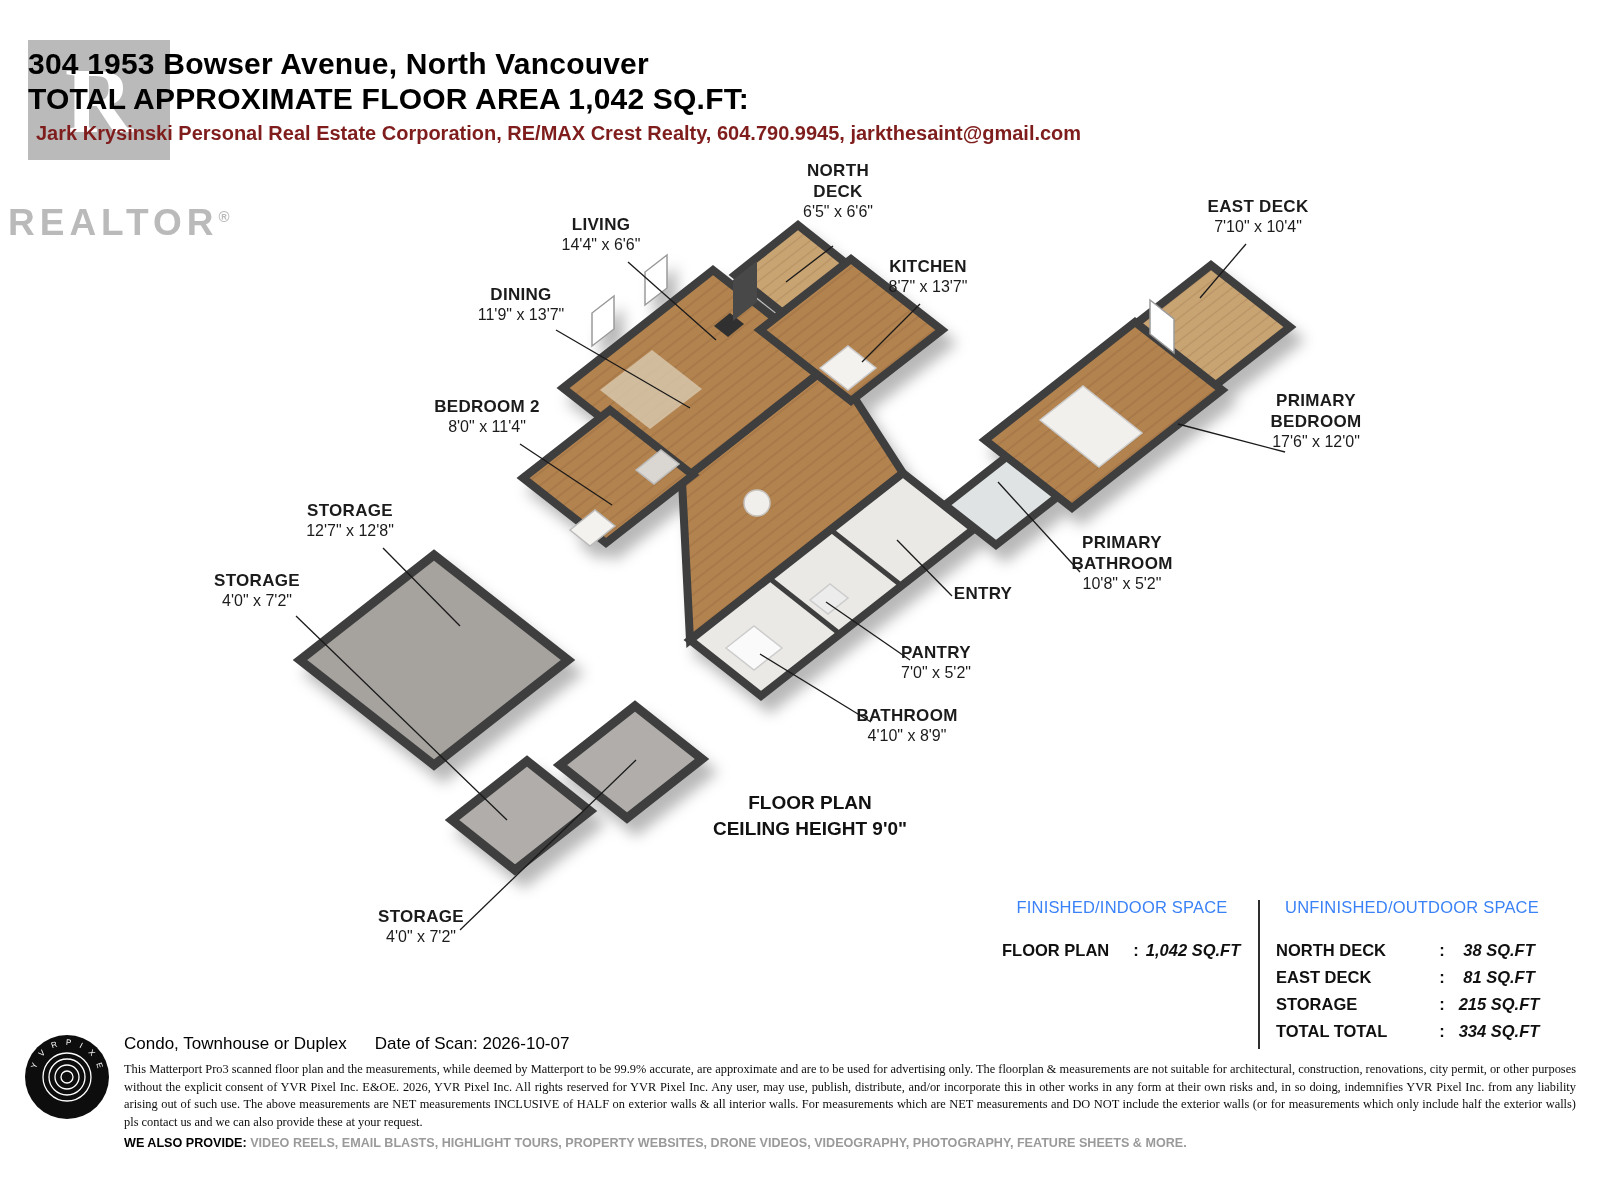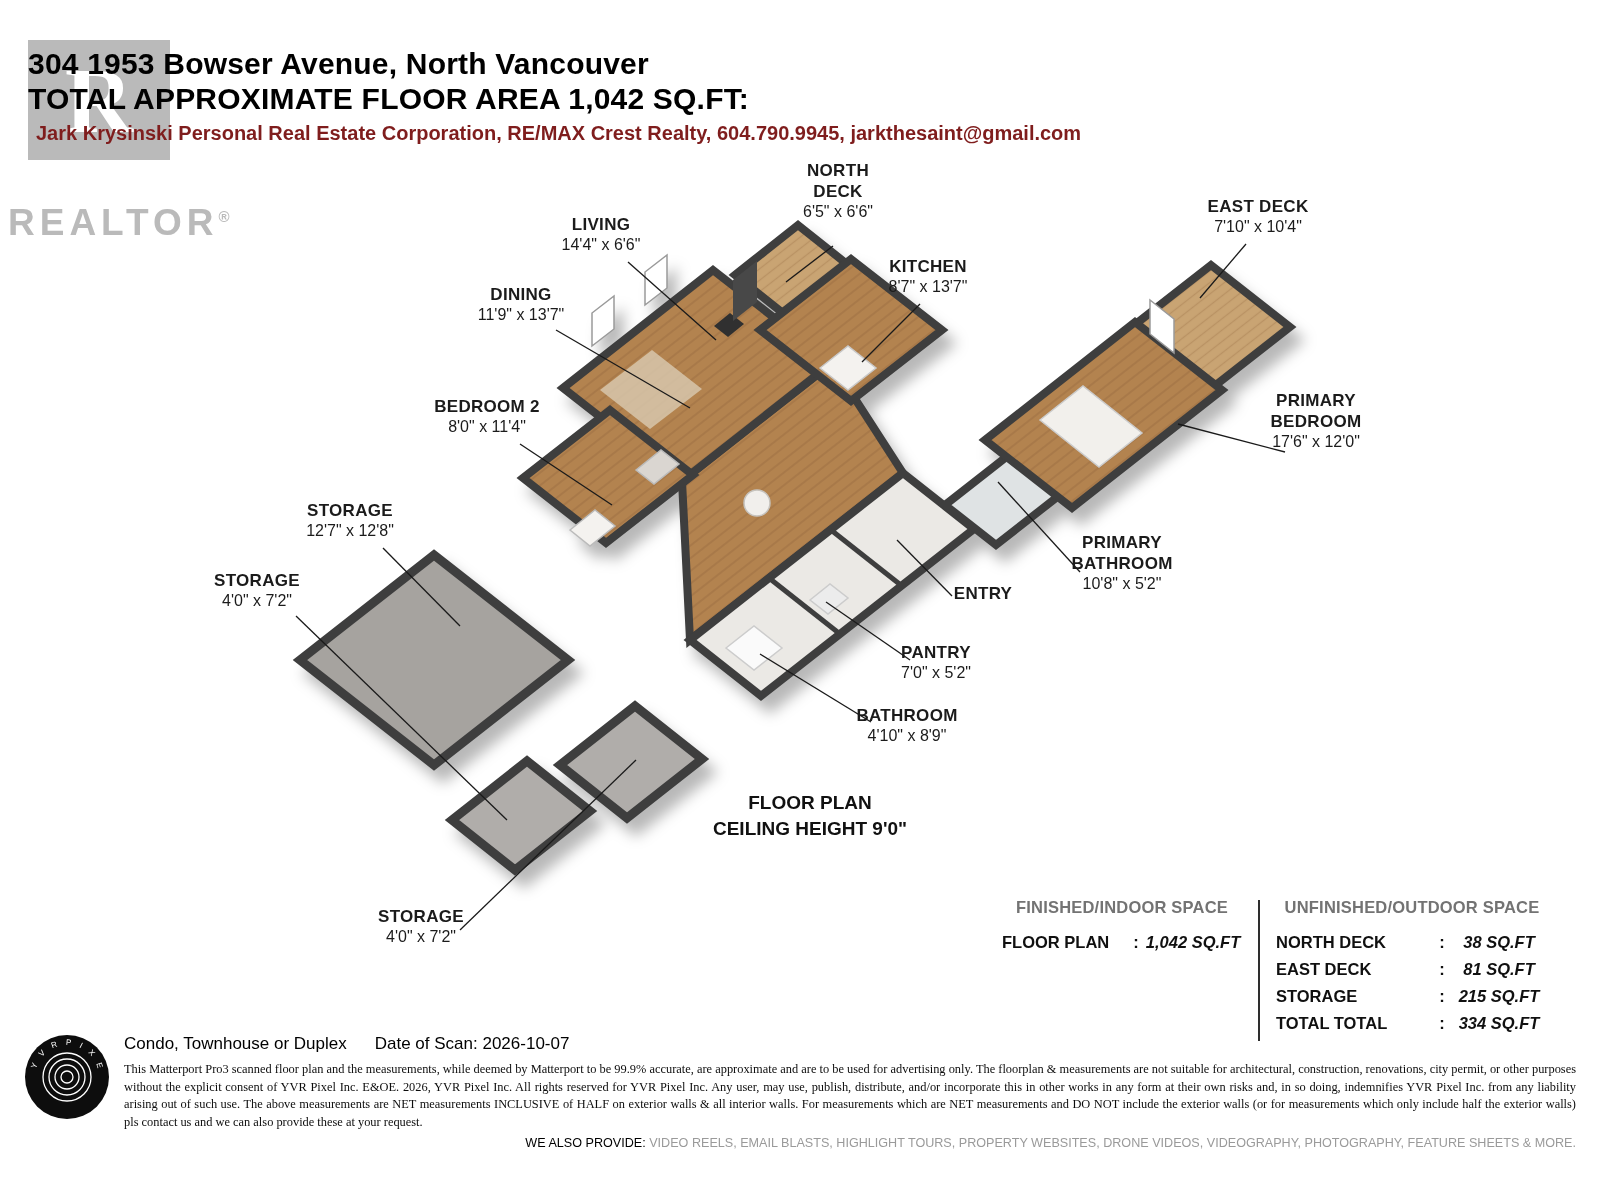--- a/index.html
+++ b/index.html
@@ -30,34 +30,34 @@
   .rname{display:block;font-size:17px;font-weight:600;color:#1b1b1b;letter-spacing:.3px;}
   .rdims{display:block;font-size:16px;font-weight:500;color:#1b1b1b;white-space:nowrap;}
 
   .caption{position:absolute;left:810px;top:790px;transform:translateX(-50%);text-align:center;z-index:3;}
   .caption .c1,.caption .c2{display:block;font-size:19px;font-weight:700;color:#111;line-height:1.35;}
 
   
   .summary{position:absolute;left:1002px;top:898px;display:flex;align-items:stretch;z-index:3;}
   .sum-col-l{width:240px;}
   .sum-col-r{width:272px;}
-  .sum-title{font-size:16.5px;font-weight:700;text-align:center;margin-bottom:16px;letter-spacing:.2px;color:#737373;}
+  .sum-title{font-size:16.5px;font-weight:400;text-align:center;margin-bottom:24px;letter-spacing:.2px;color:#3b82f6;}
   .sum-row{display:grid;grid-template-columns:1fr 16px 98px;font-size:16.5px;font-weight:700;
            margin-bottom:8px;color:#101010;}
   .sum-row .sep{text-align:center;}
   .sum-row .val{text-align:center;font-style:italic;}
   .sum-div{width:2px;background:#2e2e2e;margin:2px 16px 0 16px;}
 
   
   .footer{position:absolute;left:24px;top:1034px;display:flex;z-index:3;}
   .yvr-logo{width:86px;height:86px;flex:none;}
   .footer-text{margin-left:14px;width:1452px;}
   .f-row1{display:flex;gap:28px;font-size:17px;font-weight:400;color:#000;}
   .f-disc{margin-top:7px;font-size:12.4px;line-height:1.42;font-weight:500;text-align:justify;color:#0c0c0c;font-family:Liberation Serif, serif;}
-  .f-provide{margin-top:5px;font-size:12.6px;font-weight:400;color:#000;text-align:right;}
+  .f-provide{margin-top:5px;font-size:12.6px;font-weight:700;color:#000;}
   .f-provide .items{color:#9a9a9a;}
 </style>
 </head>
 <body>
 
 <div class="page">
 
   <div class="realtor-box">
     <span class="r">R</span>
   </div>

